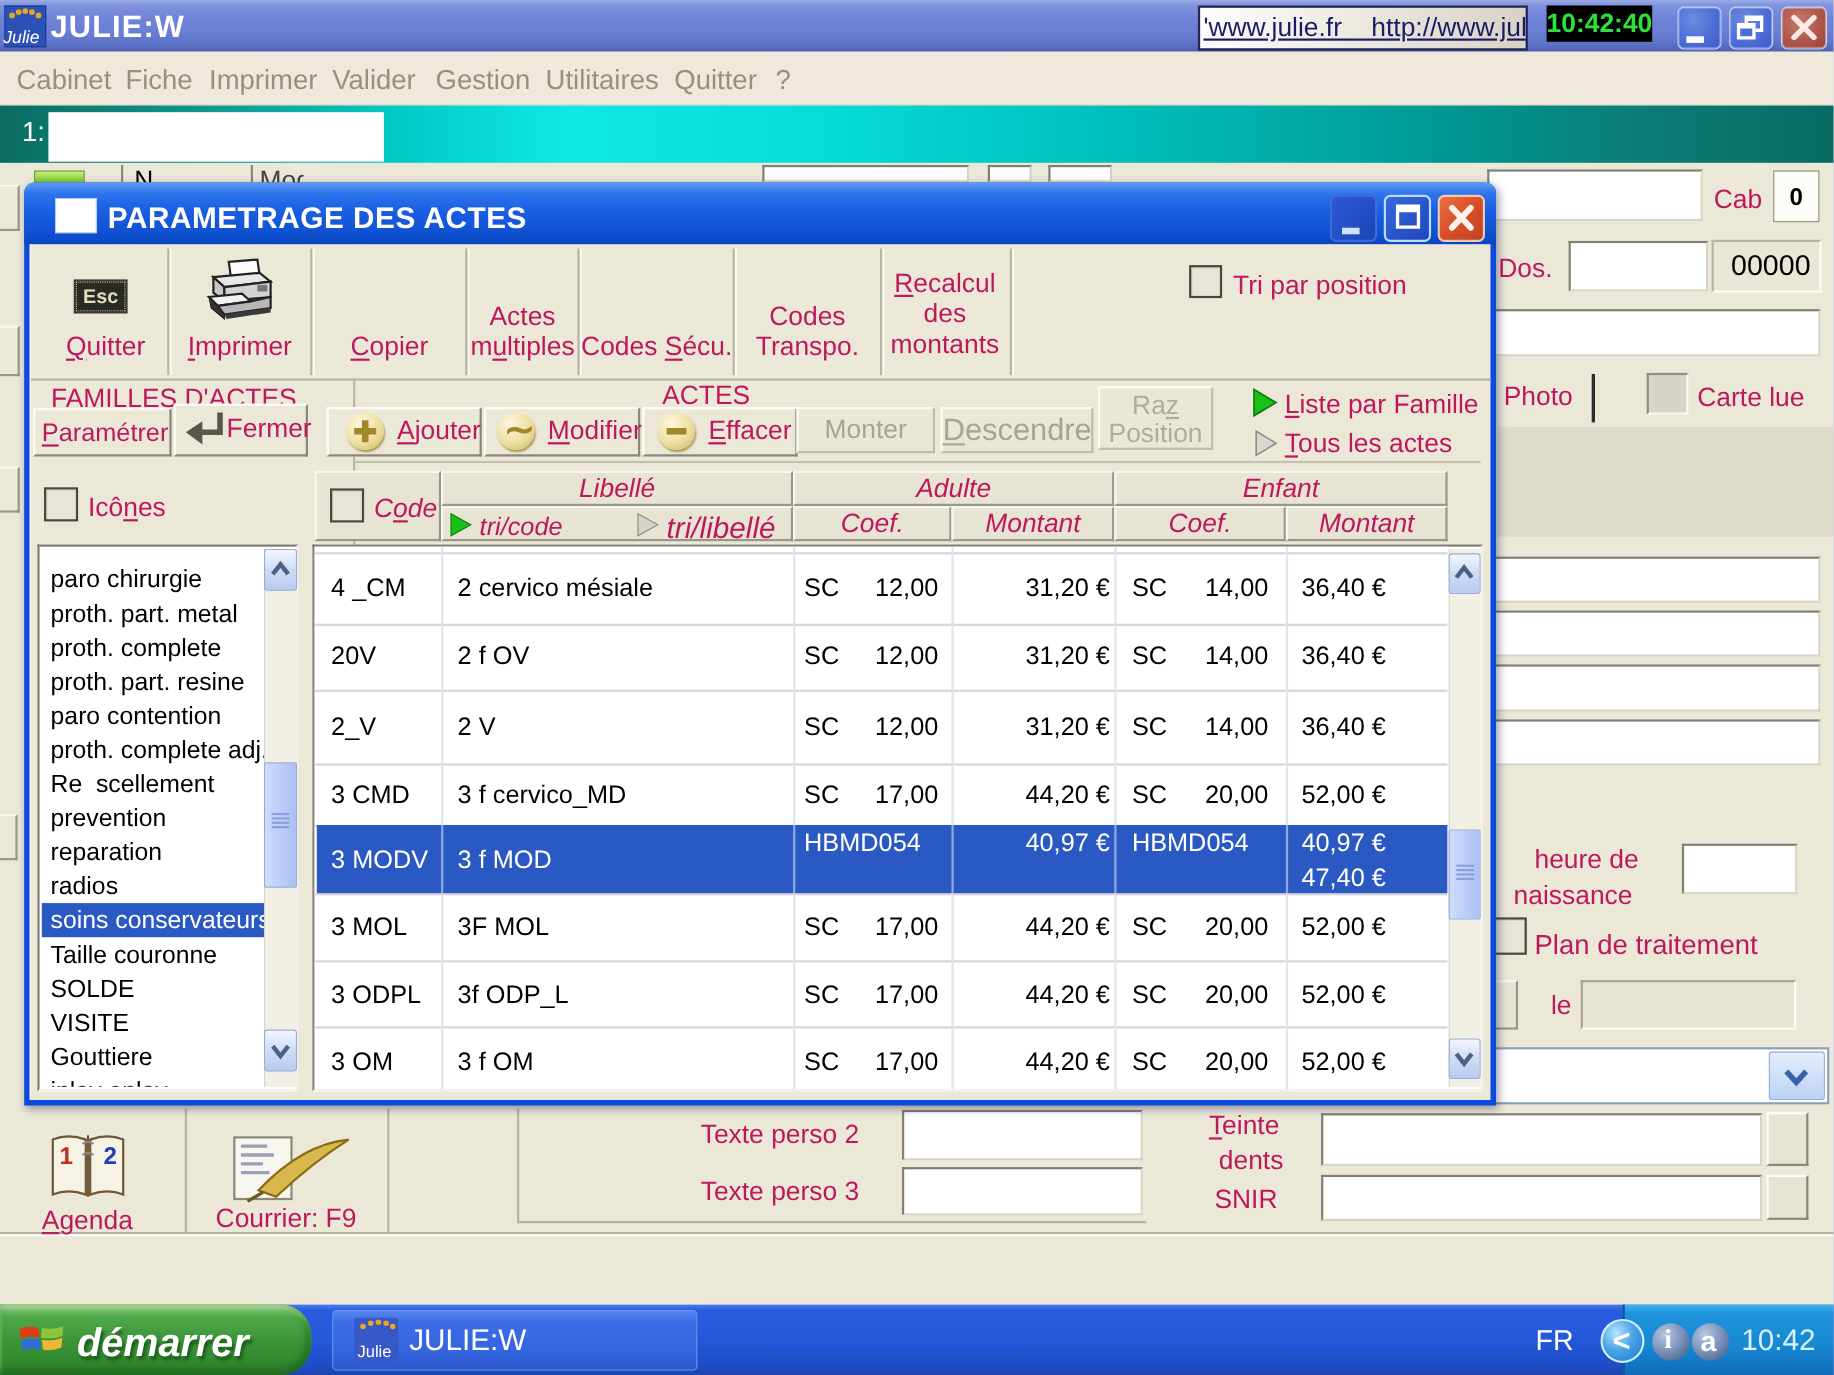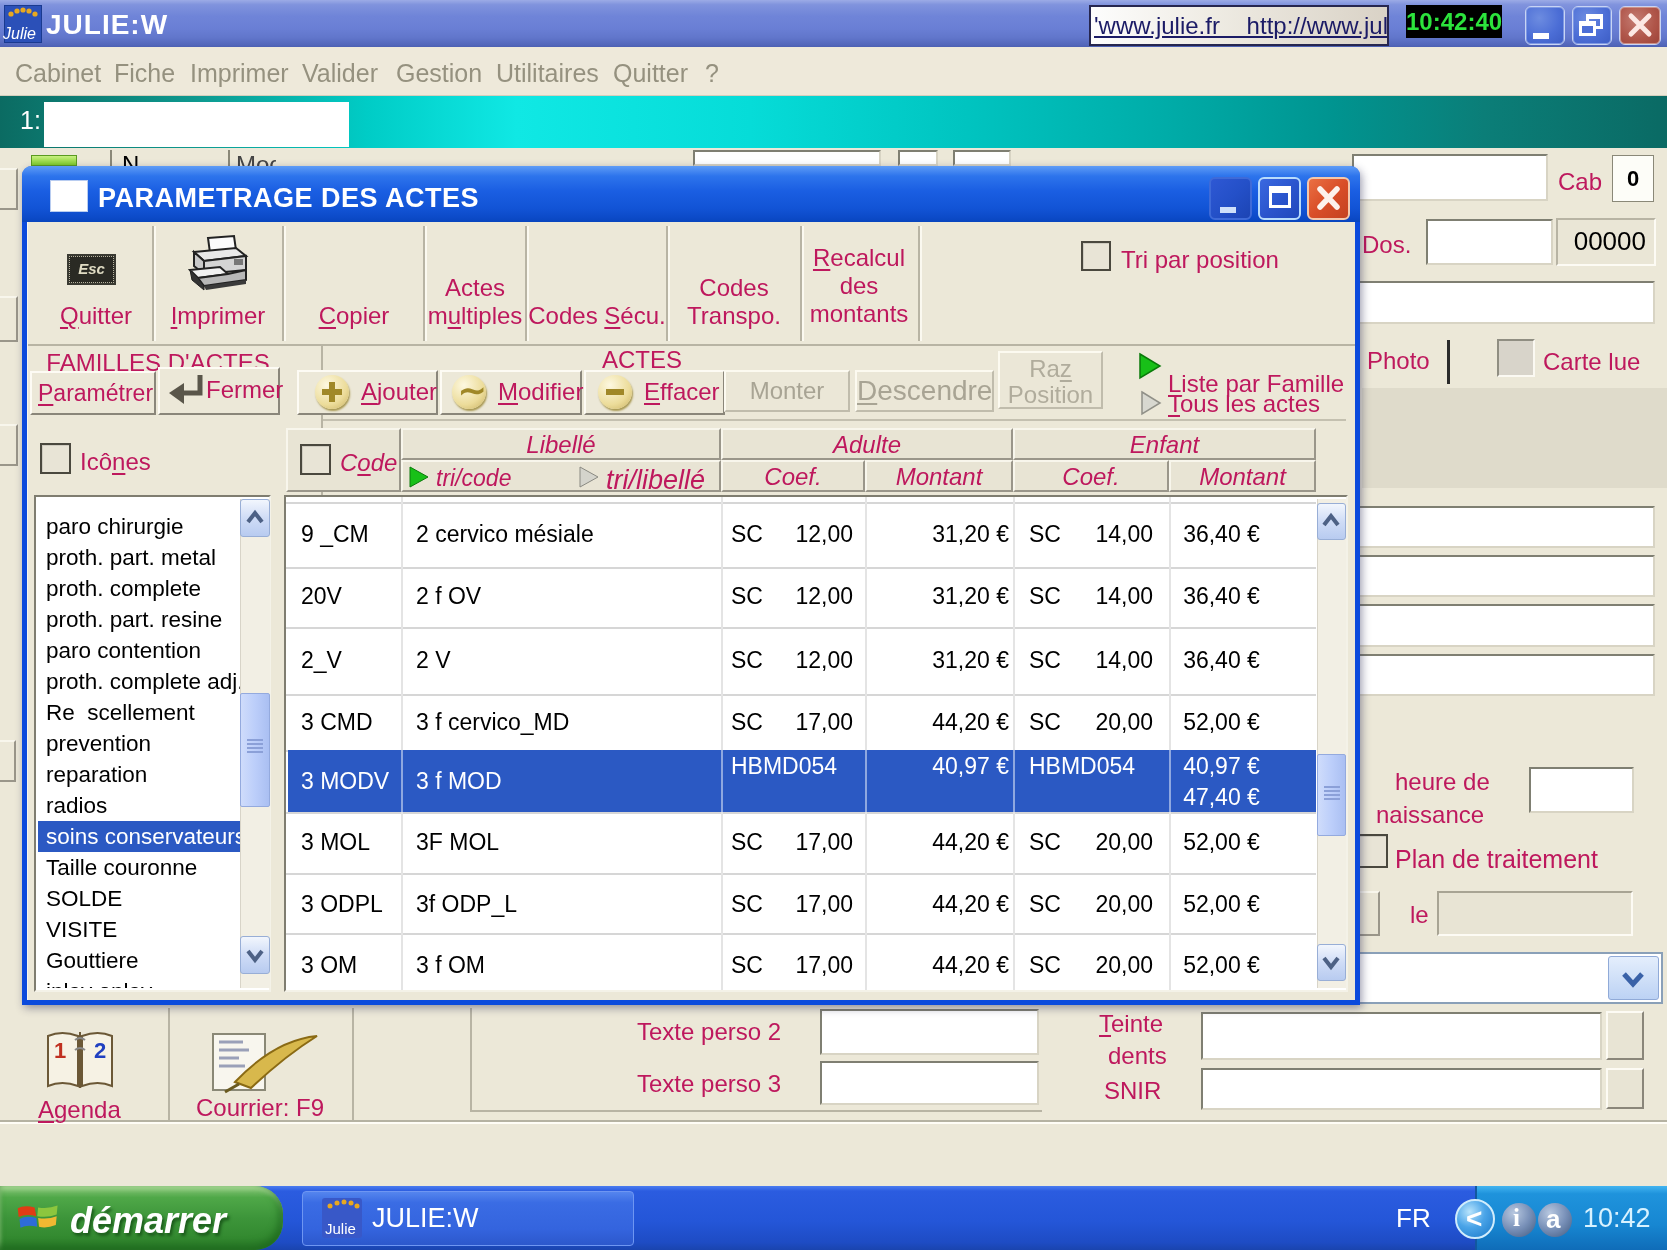--- a/index.html
+++ b/index.html
@@ -237,21 +237,21 @@
 
       <div class="abs" style="left:0px;top:0px;width:1328px;height:122px;"></div>
       <div class="abs" style="left:124px;top:4px;width:2px;height:115px;background:#b8b4a4;box-shadow:2px 0 0 #fbf9f0;"></div>
       <div class="abs" style="left:254px;top:4px;width:2px;height:115px;background:#b8b4a4;box-shadow:2px 0 0 #fbf9f0;"></div>
       <div class="abs" style="left:395px;top:4px;width:2px;height:115px;background:#b8b4a4;box-shadow:2px 0 0 #fbf9f0;"></div>
       <div class="abs" style="left:497px;top:4px;width:2px;height:115px;background:#b8b4a4;box-shadow:2px 0 0 #fbf9f0;"></div>
       <div class="abs" style="left:638px;top:4px;width:2px;height:115px;background:#b8b4a4;box-shadow:2px 0 0 #fbf9f0;"></div>
       <div class="abs" style="left:772px;top:4px;width:2px;height:115px;background:#b8b4a4;box-shadow:2px 0 0 #fbf9f0;"></div>
       <div class="abs" style="left:890px;top:4px;width:2px;height:115px;background:#b8b4a4;box-shadow:2px 0 0 #fbf9f0;"></div>
 
-      <div class="abs" style="left:41px;top:34px;width:45px;height:27px;background:#2a2a24;border:1px dotted #b8b4a0;box-shadow:0 0 0 2px #3a3a32;color:#e0dcc4;font-size:15px;font-weight:bold;text-align:center;line-height:24px;font-style:italic;">Esc</div>
+      <div class="abs" style="left:41px;top:34px;width:45px;height:27px;background:#2a2a24;border:1px dotted #b8b4a0;box-shadow:0 0 0 2px #3a3a32;color:#e0dcc4;font-size:18px;font-weight:bold;text-align:center;line-height:24px;">Esc</div>
       <div class="abs txt" style="left:20px;top:80px;width:96px;text-align:center;"><span class="un">Q</span>uitter</div>
 
       <div class="abs" style="left:156px;top:12px;">
         <svg width="66" height="62" viewBox="0 0 66 62">
           <path d="M24 4 L50 2 L52 16 L26 19 Z" fill="#fbfbfb" stroke="#222" stroke-width="2"></path>
           <path d="M10 18 L52 14 L62 22 L20 27 Z" fill="#e8e8e8" stroke="#222" stroke-width="2"></path>
           <path d="M10 18 L20 27 L20 40 L10 32 Z" fill="#c8c8c8" stroke="#222" stroke-width="2"></path>
           <path d="M20 27 L62 22 L62 36 L20 40 Z" fill="#d4d4d4" stroke="#222" stroke-width="2"></path>
           <rect x="50" y="25" width="9" height="6" fill="#777"></rect>
           <path d="M6 36 L36 33 L44 40 L14 44 Z" fill="#f2f2f2" stroke="#222" stroke-width="2"></path>
@@ -310,21 +310,21 @@
       </div>
       <div class="abs" style="left:696px;top:148px;width:126px;height:42px;border:2px solid;border-color:#fcfaf0 #c0bcac #c0bcac #fcfaf0;background:#ebe7d7;text-align:center;color:#a8a494;font-size:24px;line-height:38px;">Monter</div>
       <div class="abs" style="left:827px;top:148px;width:139px;height:42px;border:2px solid;border-color:#fcfaf0 #c0bcac #c0bcac #fcfaf0;background:#ebe7d7;text-align:center;color:#a8a494;font-size:28px;line-height:38px;"><span class="un">D</span>escendre</div>
       <div class="abs" style="left:970px;top:129px;width:105px;height:58px;border:2px solid;border-color:#fcfaf0 #c0bcac #c0bcac #fcfaf0;background:#ebe7d7;">
         <div class="abs" style="left:0;top:2px;width:101px;text-align:center;color:#b0ac9c;font-size:24px;">Ra<span class="un">z</span></div>
         <div class="abs" style="left:0;top:28px;width:101px;text-align:center;color:#b0ac9c;font-size:24px;">Position</div>
       </div>
       <svg width="26" height="28" style="position:absolute;left:1109px;top:130px;">
           <path d="M3 2 L23 14 L3 26 Z" fill="#18c018" stroke="#0a7a0a" stroke-width="1.5"></path>
         </svg>
-      <div class="abs txt" style="left:1140px;top:148px;"><span class="un">L</span>iste par Famille</div>
+      <div class="abs txt" style="left:1140px;top:132px;"><span class="un">L</span>iste par Famille</div>
       <svg width="24" height="26" style="position:absolute;left:1111px;top:168px;">
           <path d="M3 2 L21 13 L3 24 Z" fill="#d8d8d0" stroke="#909088" stroke-width="1.5"></path>
         </svg>
       <div class="abs txt" style="left:1140px;top:168px;"><span class="un">T</span>ous les actes</div>
 
       <div class="abs" style="left:295px;top:197px;width:1023px;height:2px;background:#c4c0b0;"></div>
 
       <div class="cb" style="left:12px;top:221px;width:31px;height:31px;"></div>
       <div class="abs txt" style="left:52px;top:226px;">Icô<span class="un">n</span>es</div>
 
@@ -398,21 +398,21 @@
         <div class="hline" style="top:315px;"></div>
         <div class="hline" style="top:376px;"></div>
         <div class="hline" style="top:436px;"></div>
         <div class="vline" style="left:115px;"></div>
         <div class="vline" style="left:435px;"></div>
         <div class="vline" style="left:579px;"></div>
         <div class="vline" style="left:727px;"></div>
         <div class="vline" style="left:883px;"></div>
 
         <div class="tr" style="top:24px;">
-            <span class="c0">9 _CM</span>
+            <span class="c0">4 _CM</span>
             <span class="c1">2 cervico mésiale</span>
             <span class="c2">SC</span>
             <span class="c3">12,00</span>
             <span class="c4">31,20 €</span>
             <span class="c5">SC</span>
             <span class="c6">14,00</span>
             <span class="c7">36,40 €</span>
           </div>
         <div class="tr" style="top:86px;">
             <span class="c0">20V</span>

